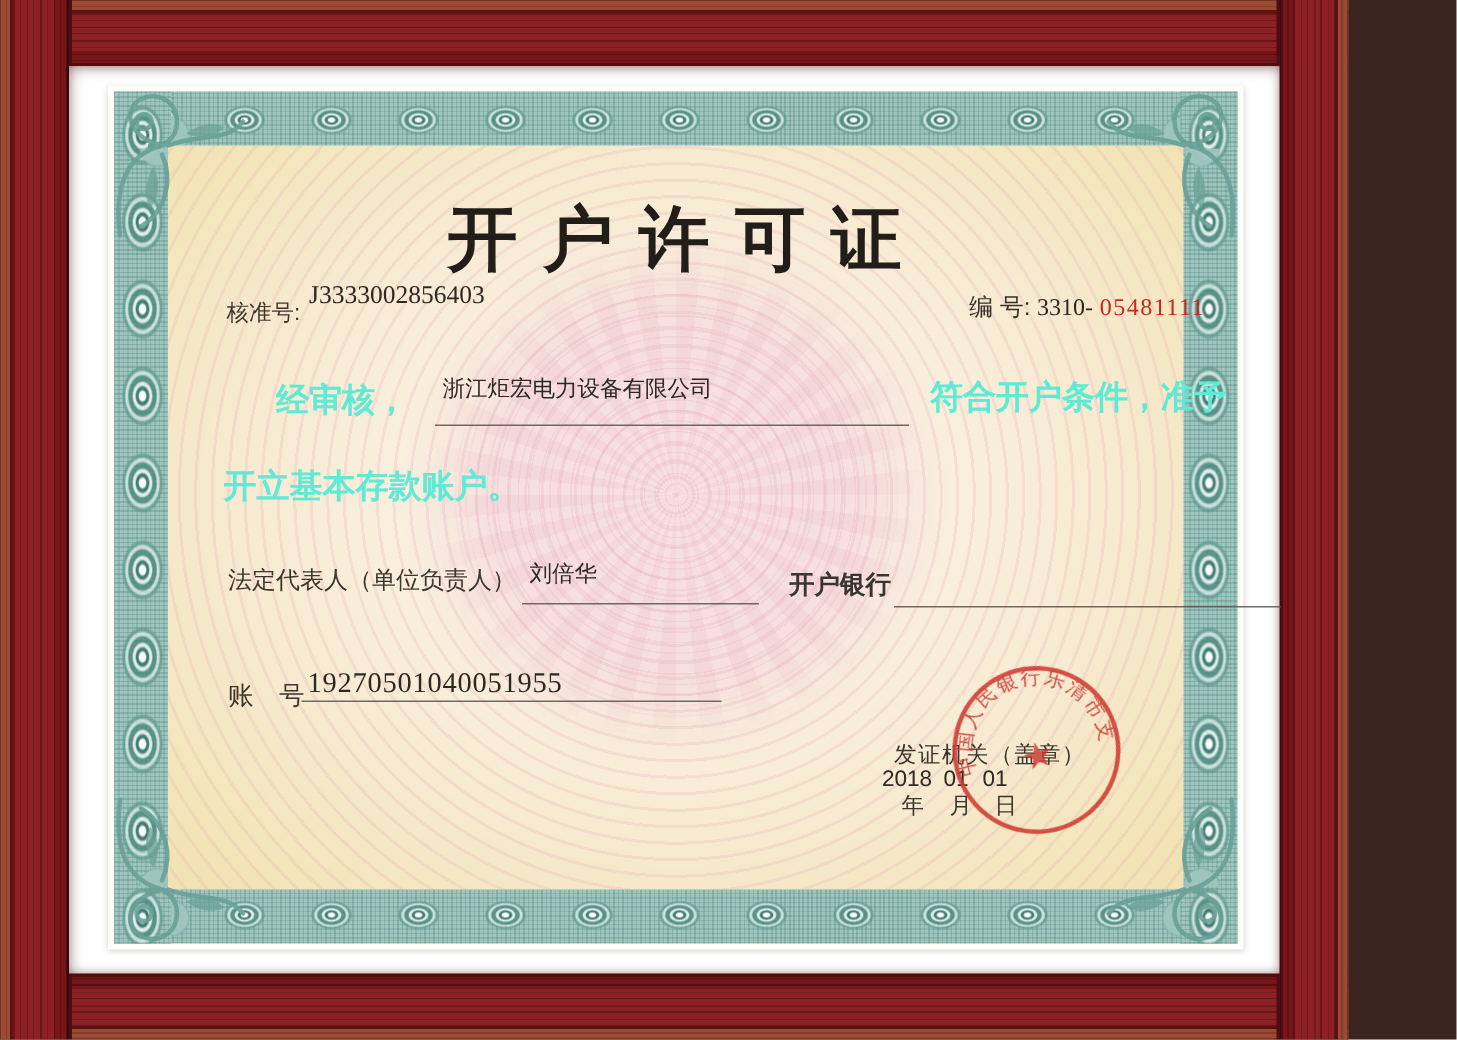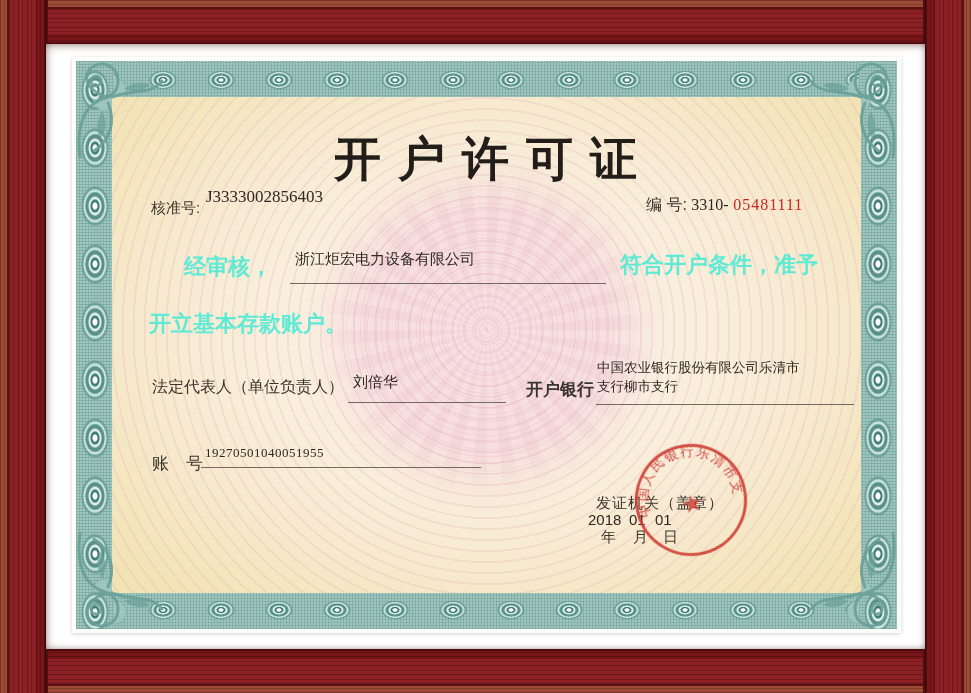--- a/index.html
+++ b/index.html
@@ -1,18 +1,18 @@
 <!DOCTYPE html>
 <html><head>
 <meta charset="utf-8">
 <style>
   * { margin:0; padding:0; box-sizing:border-box; }
   html,body { width:971px; height:693px; }
   body { font-family:"Liberation Sans", sans-serif; position:relative; overflow:hidden; background:#3a2420; }
-  .page { position:absolute; inset:0; width:971px; height:693px; }
+  .page { position:absolute; inset:0; width:899px; height:693px; }
 
   
   .frame { position:absolute; inset:0; background:#7e1b1e; }
   .fstrip { position:absolute; }
   .f-top, .f-bottom { left:0; right:0; height:46px;
     background:
       repeating-linear-gradient(to bottom, rgba(0,0,0,.28) 0 1px, transparent 1px 4px, rgba(0,0,0,.18) 4px 5px, transparent 5px 9px),
       linear-gradient(to bottom, #9c4a33 0 7px, #5d1012 7px 9px, #8d2024 9px 34px, #771519 34px 42px, #4f0d0f 42px 46px);
   }
   .f-top { top:0; } .f-bottom { bottom:0; transform:scaleY(-1); }
@@ -92,21 +92,21 @@
   .reviewed { left:184px; top:252px; }
   .company { left:295px; top:250px; font-size:15px; }
   .clause  { left:620px; top:250px; }
   .clause2 { left:149px; top:309px; }
   .legal-label { left:152px; top:377px; font-size:16px; }
   .legal-value { left:353px; top:373px; font-size:15px; }
   .bank-label { left:526px; top:378px; font-size:17px; font-weight:700; color:#3a352e; }
   .bank-value { left:597px; top:358px; font-size:13.5px; line-height:19px; white-space:normal; width:268px;
     font-family:"Liberation Serif", serif; color:#2e2822; }
   .account-label { left:152px; top:452px; font-size:17px; }
-  .account-value { left:205px; top:445px; font-size:13px; letter-spacing:.5px;text-align:center; }
+  .account-value { left:205px; top:445px; font-size:19px; letter-spacing:.5px;text-align:center; }
   .issuer-label { left:596px; top:494px; font-size:15px; color:#3c352d; letter-spacing:1px; }
   .d { font-family:Liberation Sans, sans-serif; font-size:15px; color:#2e2822; }
   .d-year  { left:588px; top:511px; } .d-month { left:629px; top:511px; } .d-day { left:655px; top:511px; }
   .dl { font-size:15px; color:#3c352d; }
   .dl-year { left:601px; top:528px; } .dl-month { left:633px; top:528px; } .dl-day { left:663px; top:528px; }
 
   .rule { position:absolute; height:1px; background:#5a544c; opacity:.85; }
   .u1 { left:290px; top:283px; width:316px; }
   .u2 { left:348px; top:402px; width:158px; }
   .u3 { left:596px; top:404px; width:258px; }
@@ -212,24 +212,20 @@
   <div class="txt val company">浙江炬宏电力设备有限公司</div>
   <div class="rule u1"></div>
   <div class="txt big clause">符合开户条件，准予</div>
   <div class="txt big clause2">开立基本存款账户。</div>
 
   <div class="txt lbl legal-label">法定代表人（单位负责人）</div>
   <div class="txt val legal-value">刘倍华</div>
   <div class="rule u2"></div>
 
   <div class="txt bank-label">开户银行</div>
-  <div class="txt bank-value">
-    <div>中国农业银行股份有限公司乐清市</div>
-    <div>支行柳市支行</div>
-  </div>
   <div class="rule u3"></div>
 
   <div class="txt lbl account-label">账　号</div>
   <div class="txt val account-value">19270501040051955</div>
   <div class="rule u4"></div>
 
   <div class="txt issuer-label">发证机关（盖章）</div>
   <div class="txt d d-year">2018</div>
   <div class="txt d d-month">01</div>
   <div class="txt d d-day">01</div>

